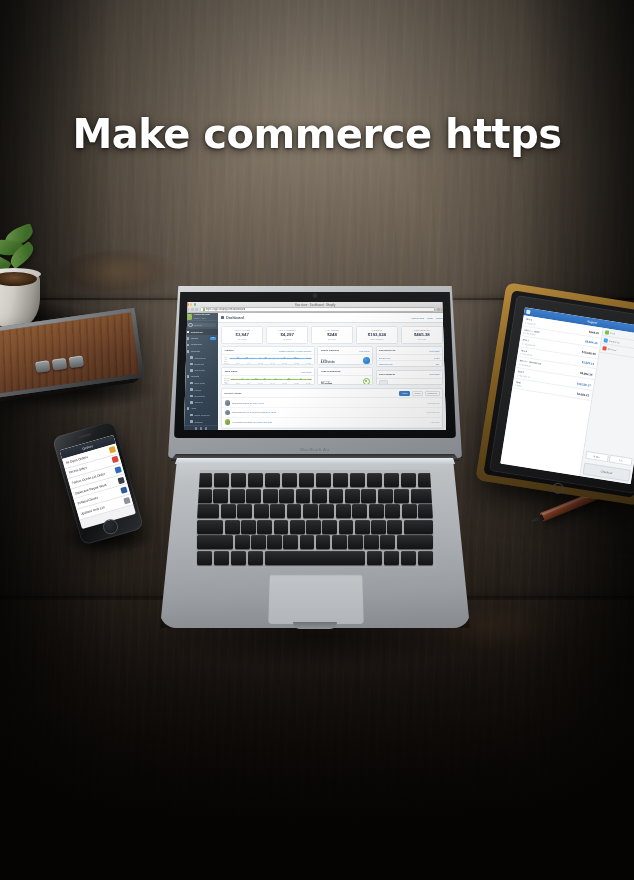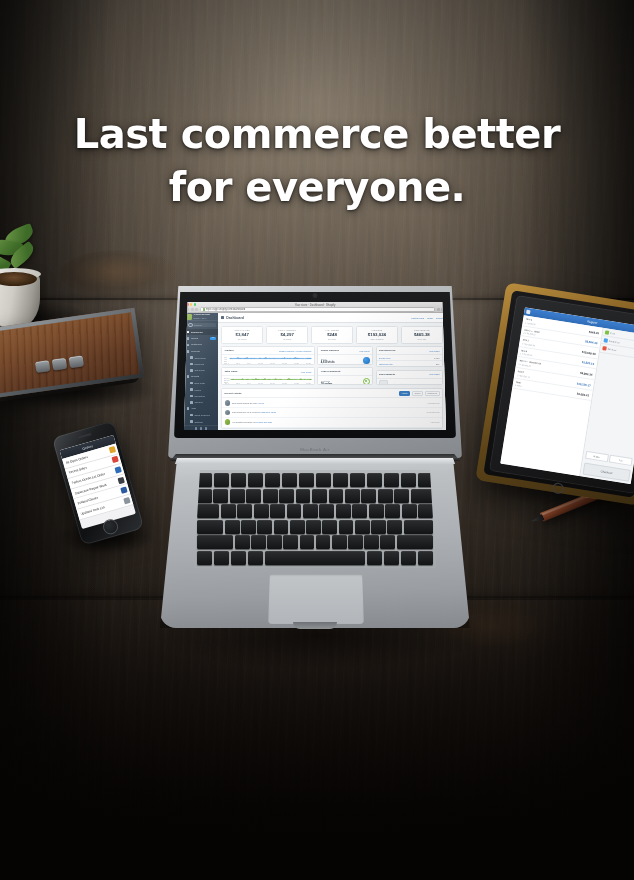--- a/index.html
+++ b/index.html
@@ -330,22 +330,21 @@
   <div class="grain2"></div>
   <div class="plank1"></div>
   <div class="plank2"></div>
   <div class="plankline" style="top:298px"></div>
   <div class="plankline" style="top:596px;opacity:.6"></div>
   <div class="knot" style="left:60px;top:250px;width:120px;height:48px"></div>
   <div class="knot" style="left:420px;top:600px;width:160px;height:60px;opacity:.5"></div>
   <div class="toplight"></div>
 
   <div class="headline">
-    <span>Last commerce better</span>
-    <span class="l2">for everyone.</span>
+    <span>Make commerce https</span>
   </div>
 
   <div class="shadow" style="left:-20px;top:300px;width:110px;height:36px"></div>
   <div class="plant">
     <div class="leaf" style="left:22px;top:6px;width:30px;height:16px;transform:rotate(-22deg)"></div>
     <div class="leaf" style="left:6px;top:18px;width:34px;height:15px;transform:rotate(12deg)"></div>
     <div class="leaf" style="left:26px;top:26px;width:28px;height:14px;transform:rotate(-38deg)"></div>
     <div class="leaf" style="left:2px;top:34px;width:26px;height:13px;transform:rotate(28deg)"></div>
     <div class="pot"></div>
     <div class="pot-rim"></div>

